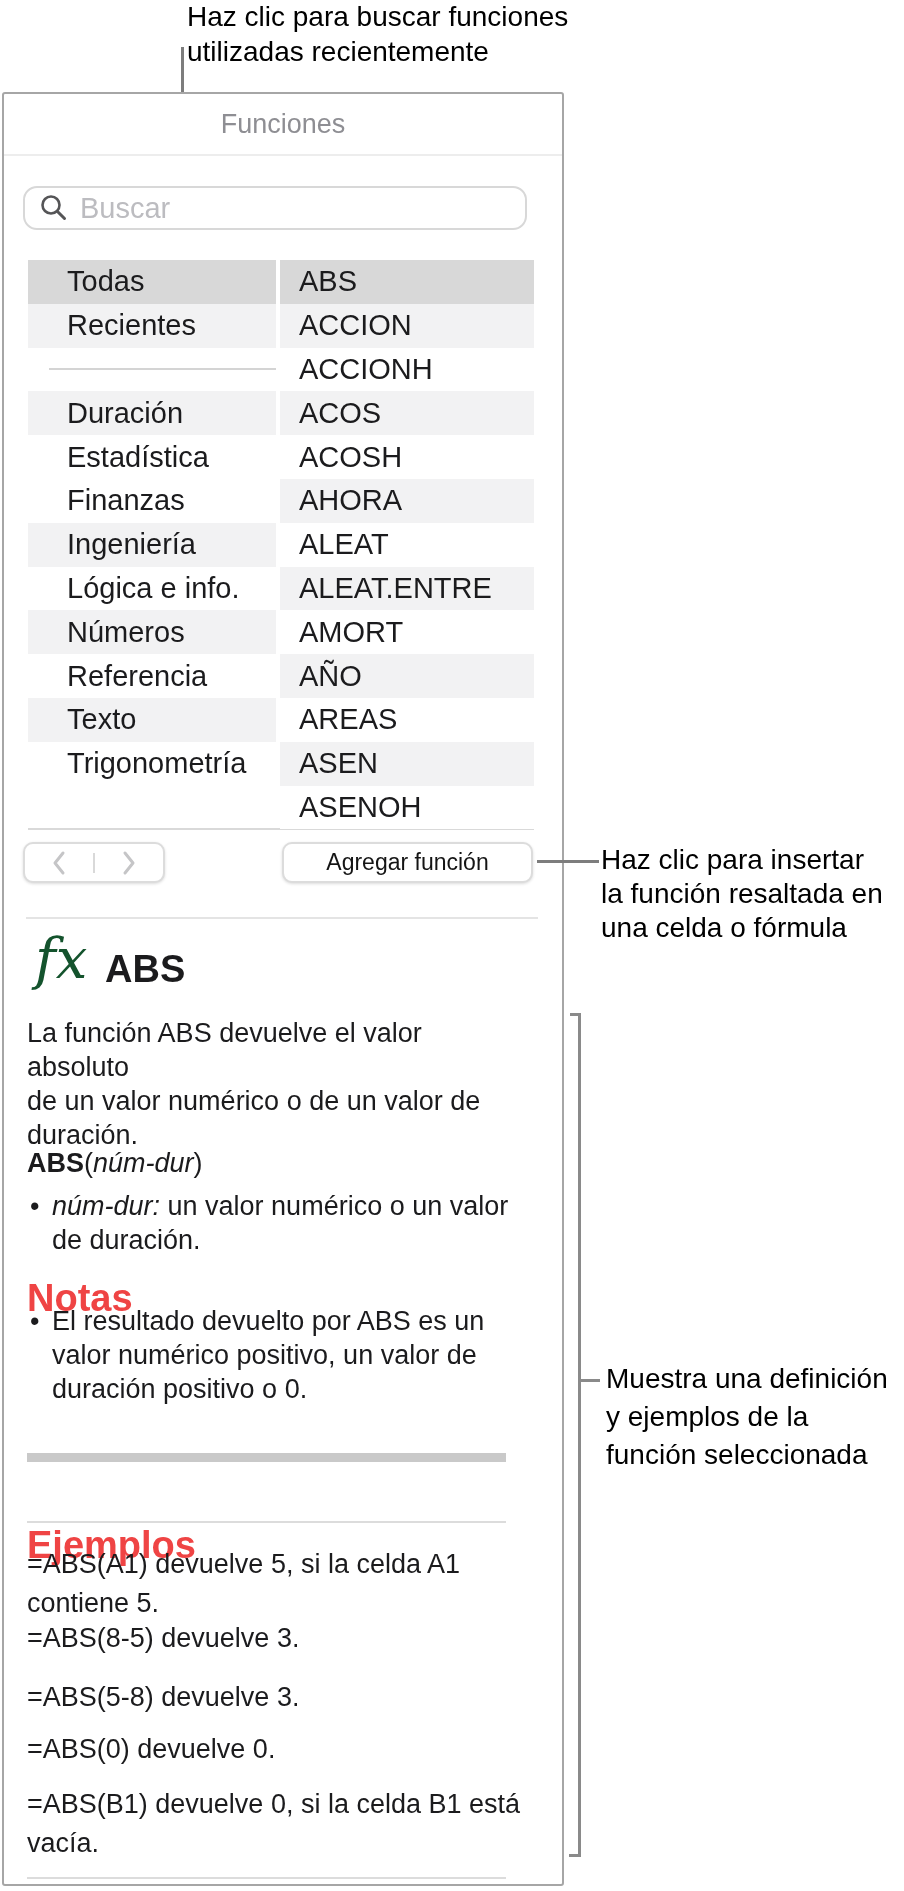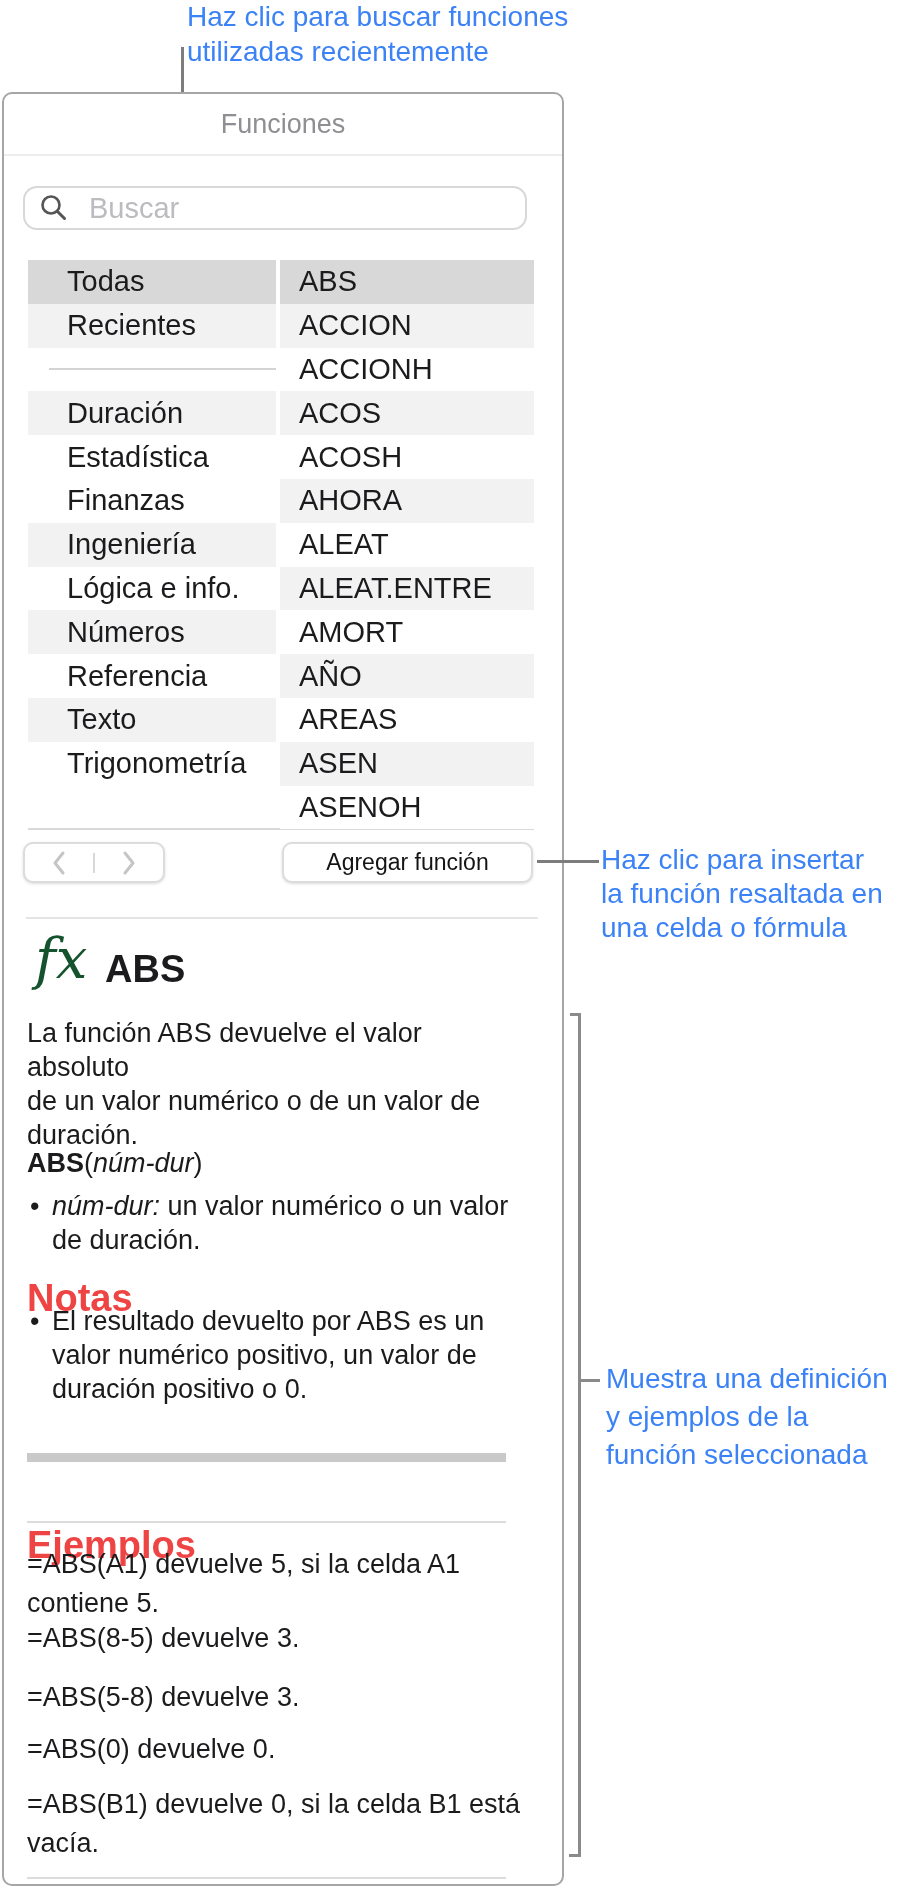--- a/index.html
+++ b/index.html
@@ -5,50 +5,50 @@
   html,body{margin:0;padding:0;}
   body{
     width:904px;height:1891px;position:relative;background:#ffffff;
     font-family:"Liberation Sans",sans-serif;color:#1b1b1d;
   }
   *{box-sizing:border-box;}
   .abs{position:absolute;}
   .preline{white-space:pre-line;}
 
   
-  .note{font-size:28px;line-height:35px;color:#3b82f6;}
+  .note{font-size:28px;line-height:35px;color:#000000;}
   .note-top{left:187px;top:-1px;}
   .note-insert{left:601px;top:843px;line-height:34px;}
   .note-def{left:606px;top:1360px;line-height:38px;}
   .callout{background:#7d7d7d;}
   .vline1{left:181px;top:47px;width:3px;height:256px;}
   .hline-insert{left:537px;top:860px;width:62px;height:3px;}
   .bracket{background:#8a8a8a;}
   .bracket-v{left:578px;top:1013px;width:3px;height:844px;}
   .bracket-arm-top{left:570px;top:1013px;width:11px;height:3px;}
   .bracket-arm-bottom{left:569px;top:1854px;width:12px;height:3px;}
   .bracket-tick{left:581px;top:1379px;width:19px;height:3px;}
 
   
   .panel{
     left:2px;top:92px;width:562px;height:1794px;background:#fff;
-    border:2px solid #a6a6a6;border-radius:10px;
+    border:2px solid #a6a6a6;border-radius:3px;
   }
   .panel-header{
     left:0;top:0;width:100%;height:62px;border-bottom:2px solid #ededed;
     display:flex;align-items:center;justify-content:center;
     font-size:27px;color:#8e8e93;
   }
   .search{
     left:19px;top:92px;width:504px;height:44px;border:2px solid #d8d8d8;
     border-radius:14px;display:flex;align-items:center;padding:0 14px;background:#fff;
   }
   .search svg{flex:0 0 auto;}
   .search input{
-    border:none;outline:none;flex:1;margin-left:18px;font-size:29px;
+    border:none;outline:none;flex:1;margin-left:9px;font-size:29px;
     font-family:"Liberation Sans",sans-serif;color:#6d28d9;background:transparent;
   }
   .search input::placeholder{color:#bcbcc0;}
 
   
   .fn-table{left:24px;top:166px;width:506px;height:570px;border-bottom:2px solid #d9d9d9;}
   .fn-col{position:absolute;top:0;height:569px;display:flex;flex-direction:column;}
   .col-cats{left:0;width:248px;}
   .col-fns{left:252px;width:254px;}
   .row{

